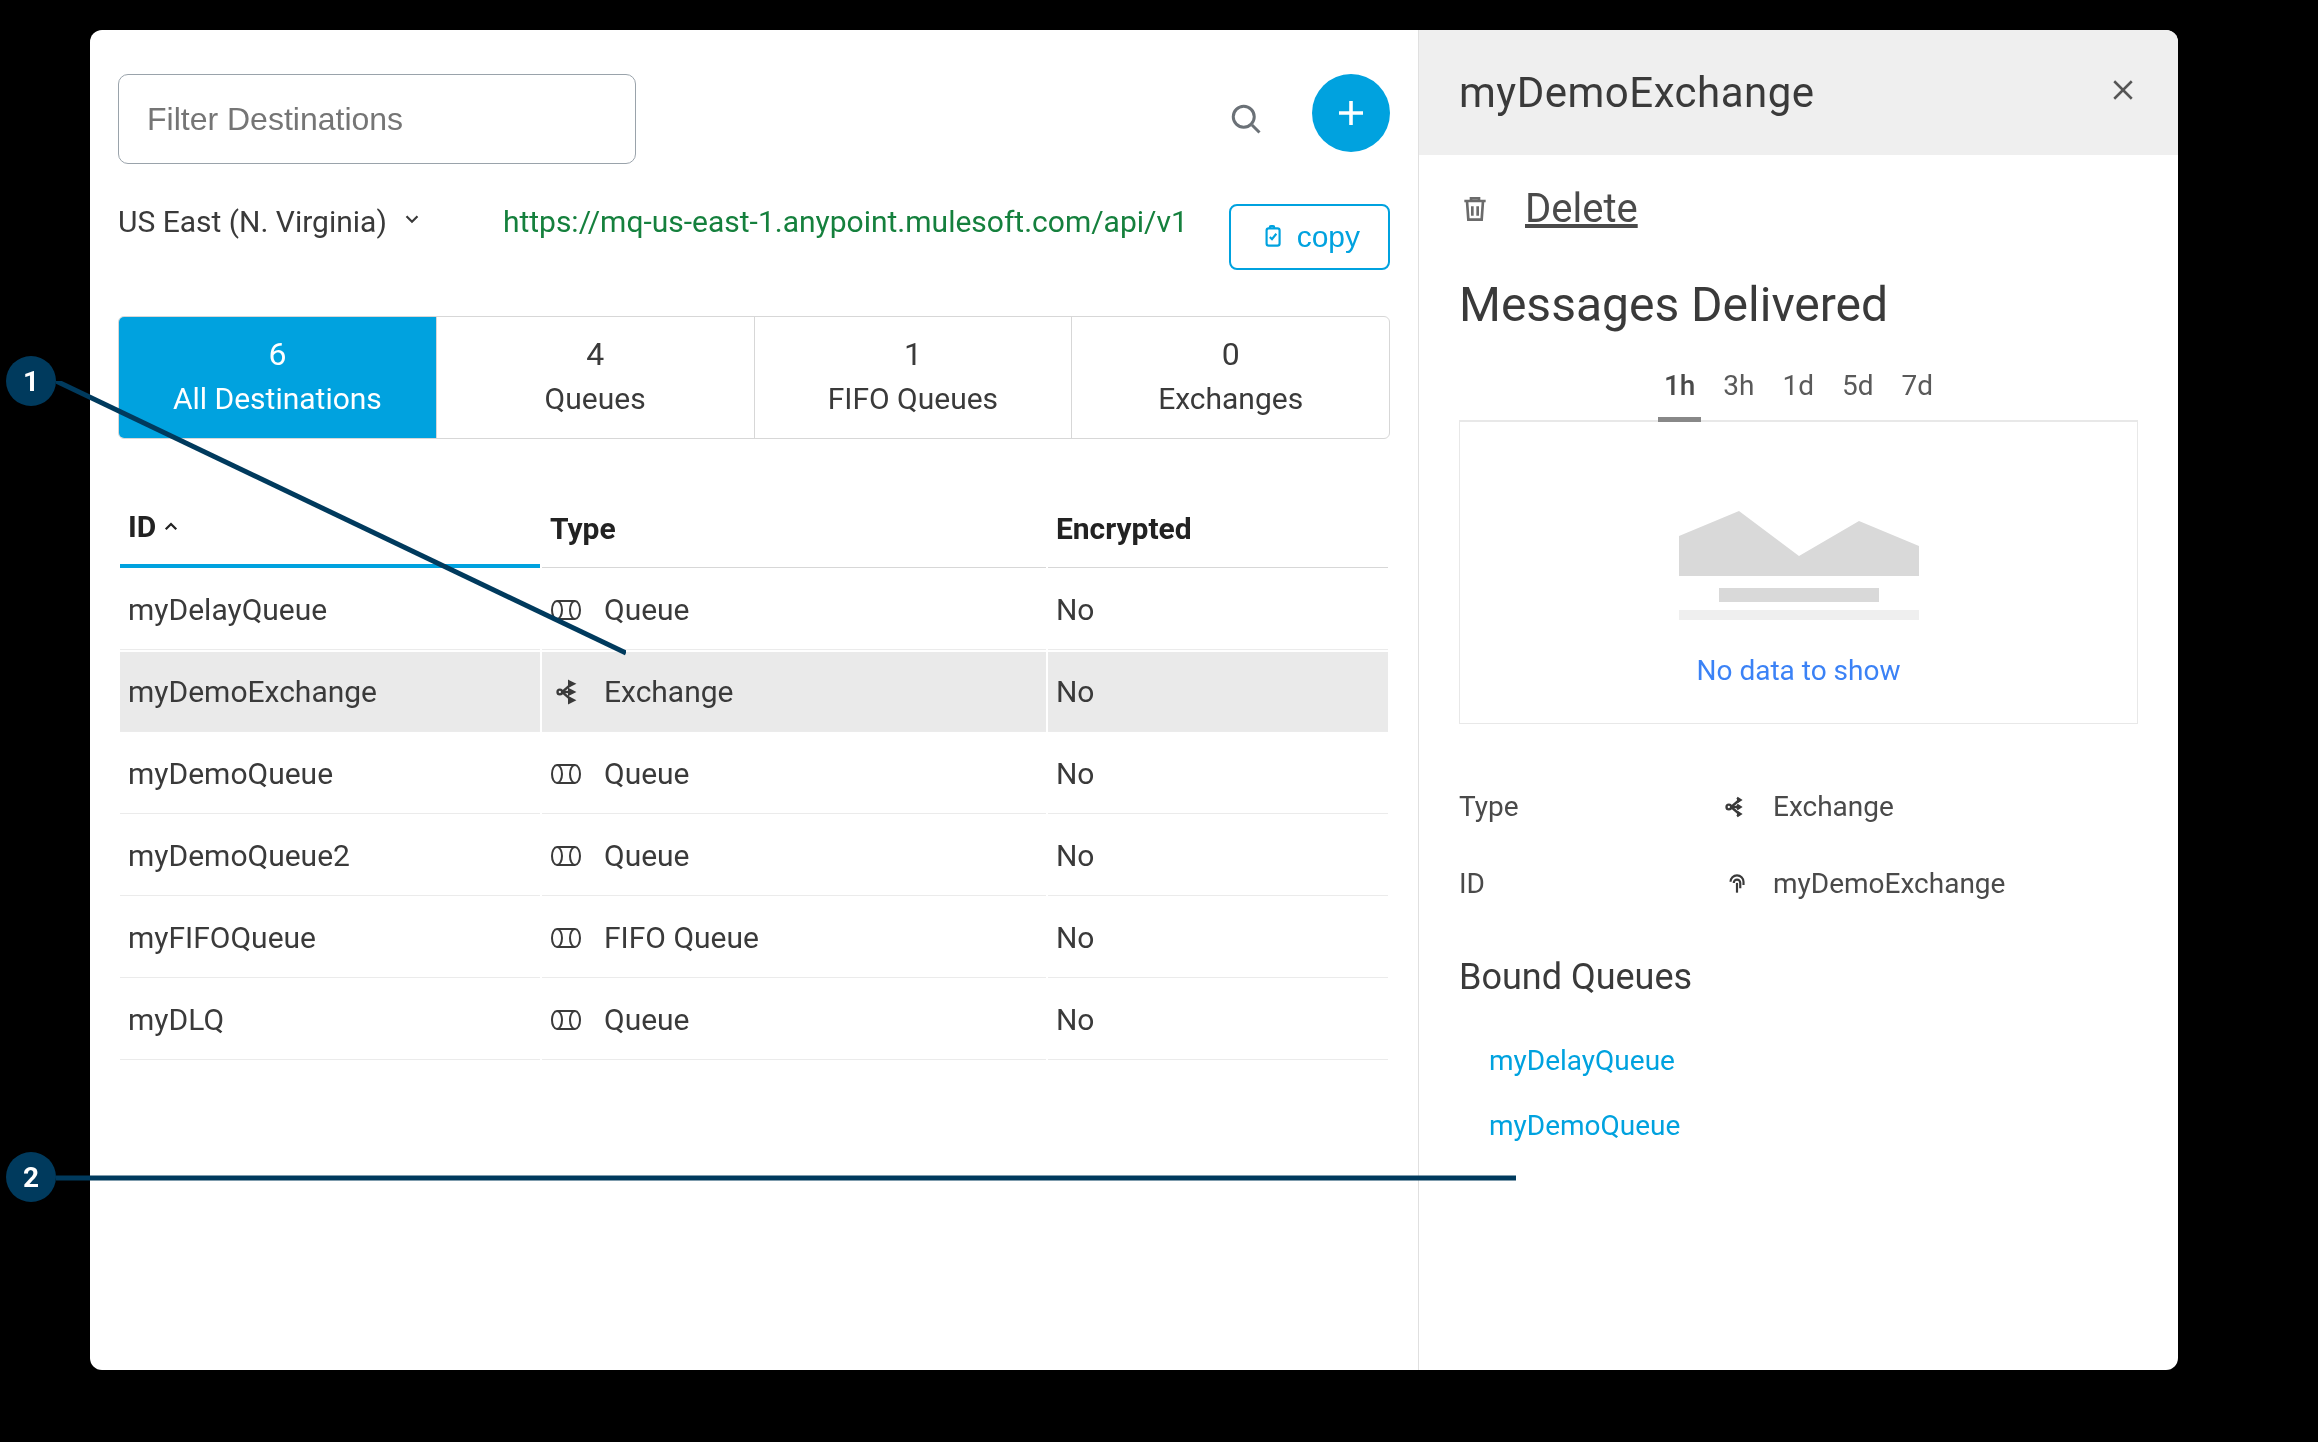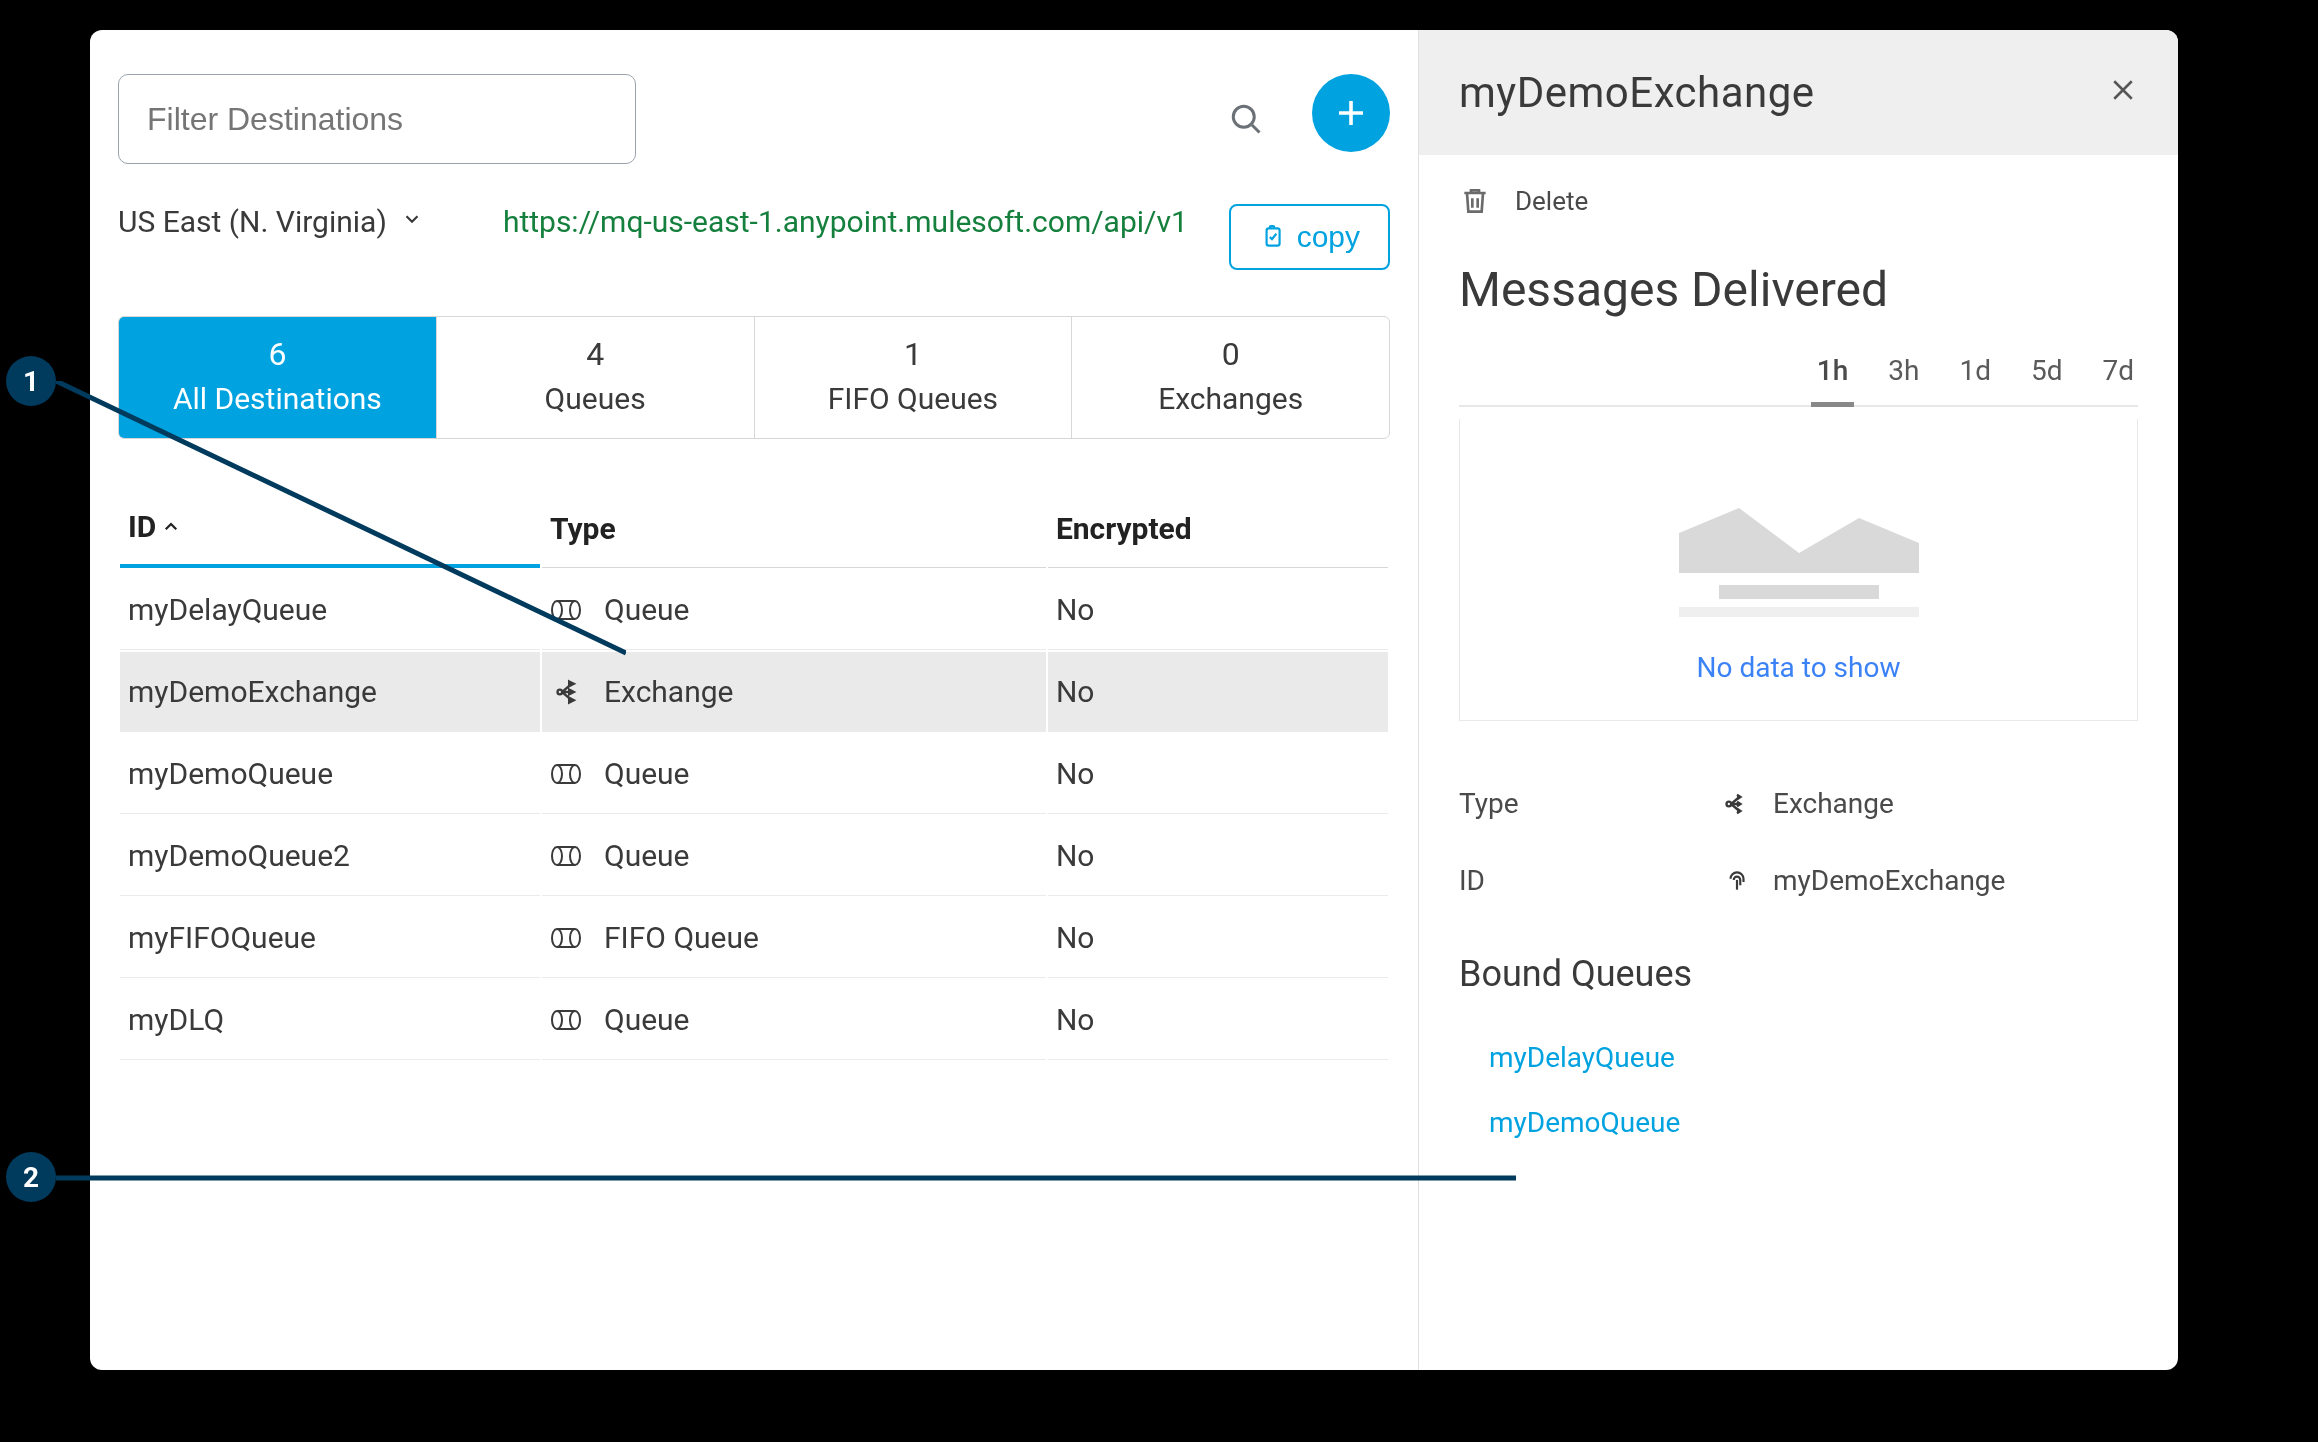--- a/index.html
+++ b/index.html
@@ -176,39 +176,40 @@
     color: #555;
     cursor: pointer;
   }
   .side-body {
     padding: 30px 40px 40px 40px;
     flex: 1;
   }
   .delete-row {
     display: flex;
     align-items: center;
-    gap: 24px;
-    font-size: 26px;
+    gap: 34px;
+    font-size: 40px;
     color: #4a4a4a;
     margin-bottom: 44px;
     cursor: pointer;
+    text-decoration: underline;
   }
   .section-h {
     font-size: 48px;
     color: #3a3a3a;
     font-weight: 400;
     margin-bottom: 26px;
   }
   .time-tabs {
     display: flex;
-    gap: 32px;
+    gap: 20px;
     font-size: 28px;
     color: #5a5a5a;
-    justify-content: flex-end;
-    margin-bottom: 12px;
+    justify-content: center;
+    margin-bottom: 0;
     border-bottom: 2px solid #e8e8e8;
   }
   .time-tab {
     padding: 10px 4px 18px 4px;
     cursor: pointer;
     position: relative;
   }
   .time-tab.active {
     color: #4a4a4a;
     font-weight: 500;

